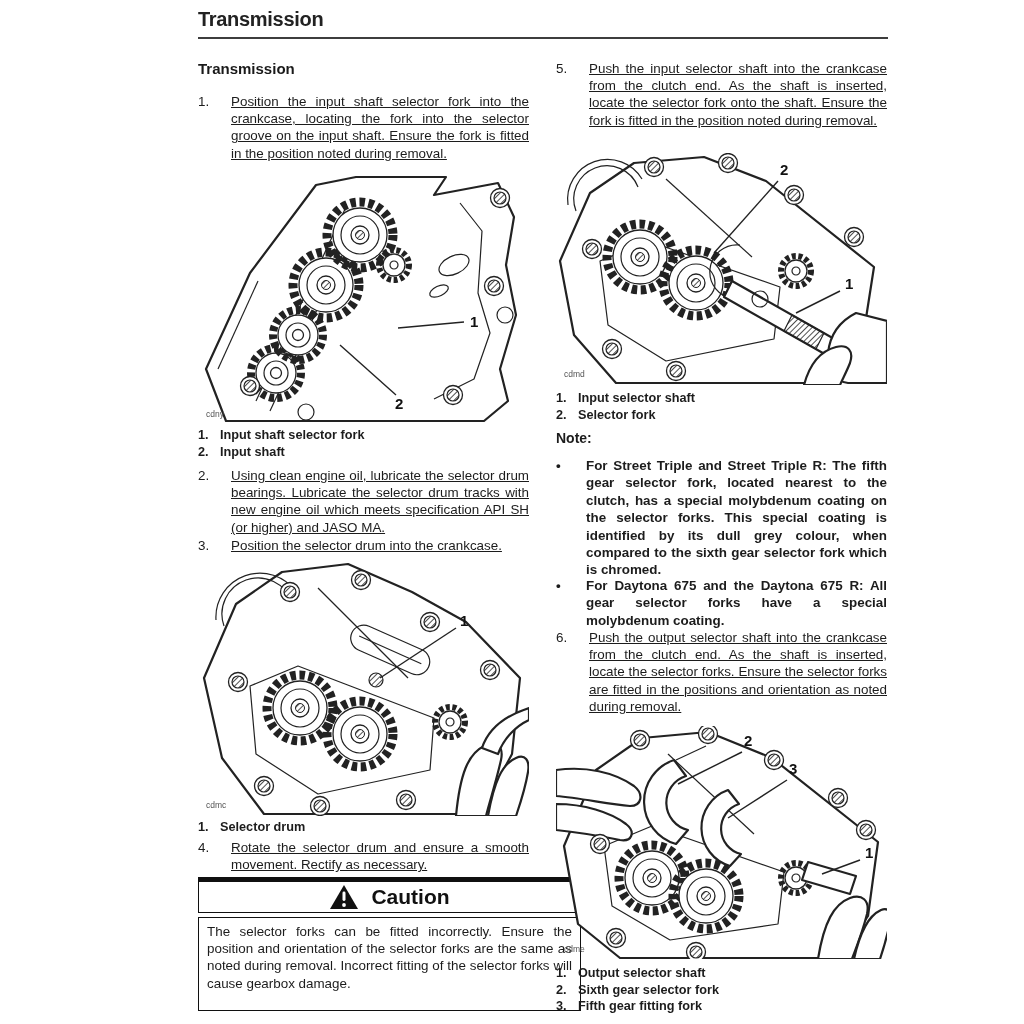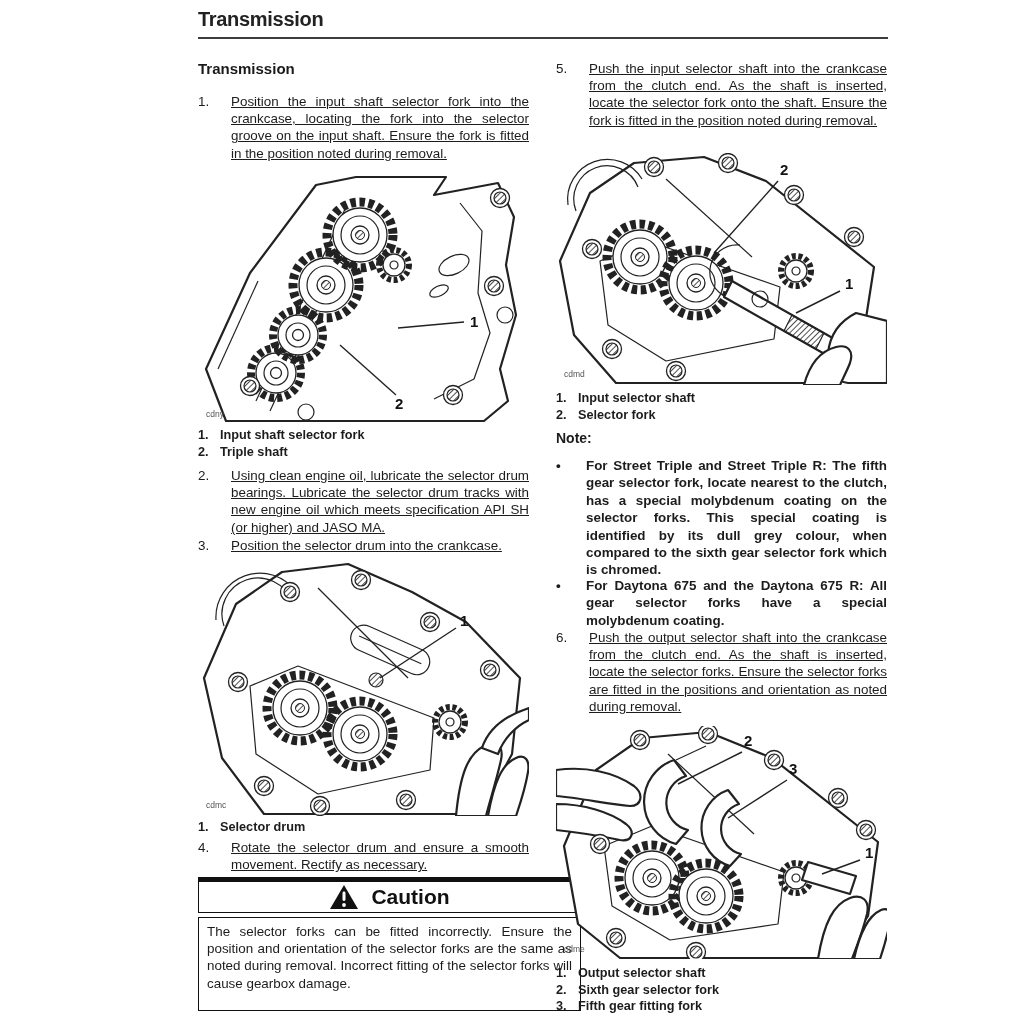--- a/index.html
+++ b/index.html
@@ -110,21 +110,21 @@
     <text class="figcode" x="8" y="244">cdny</text>
   </svg>
 
   <div class="cap" style="left:170px;top:427px;width:331px;">
     <div class="capline">
       <span class="capnum">1.</span>
       <span>Input shaft selector fork</span>
     </div>
     <div class="capline">
       <span class="capnum">2.</span>
-      <span>Triple shaft</span>
+      <span>Input shaft</span>
     </div>
   </div>
 
   <div class="step" style="left:170px;top:467px;width:331px;">
     <span class="num">2.</span>
     <span class="txt">Using clean engine oil, lubricate the selector drum bearings. Lubricate the selector drum tracks with new engine oil which meets specification API SH (or higher) and JASO MA.</span>
   </div>
 
   <div class="step" style="left:170px;top:537px;width:331px;">
     <span class="num">3.</span>
@@ -227,21 +227,21 @@
     <div class="capline">
       <span class="capnum">2.</span>
       <span>Selector fork</span>
     </div>
   </div>
 
   <div class="noteh" style="left:528px;top:430px;">Note:</div>
 
   <div class="bullet" style="left:528px;top:457px;width:331px;">
     <span class="mark">•</span>
-    <span class="txt">For Street Triple and Street Triple R: The fifth gear selector fork, locate nearest to the clutch, has a special molybdenum coating on the selector forks. This special coating is identified by its dull grey colour, when compared to the sixth gear selector fork which is chromed.</span>
+    <span class="txt">For Street Triple and Street Triple R: The fifth gear selector fork, located nearest to the clutch, has a special molybdenum coating on the selector forks. This special coating is identified by its dull grey colour, when compared to the sixth gear selector fork which is chromed.</span>
   </div>
 
   <div class="bullet" style="left:528px;top:577px;width:331px;">
     <span class="mark">•</span>
     <span class="txt">For Daytona 675 and the Daytona 675 R: All gear selector forks have a special molybdenum coating.</span>
   </div>
 
   <div class="step" style="left:528px;top:629px;width:331px;">
     <span class="num">6.</span>
     <span class="txt">Push the output selector shaft into the crankcase from the clutch end. As the shaft is inserted, locate the selector forks. Ensure the selector forks are fitted in the positions and orientation as noted during removal.</span>

